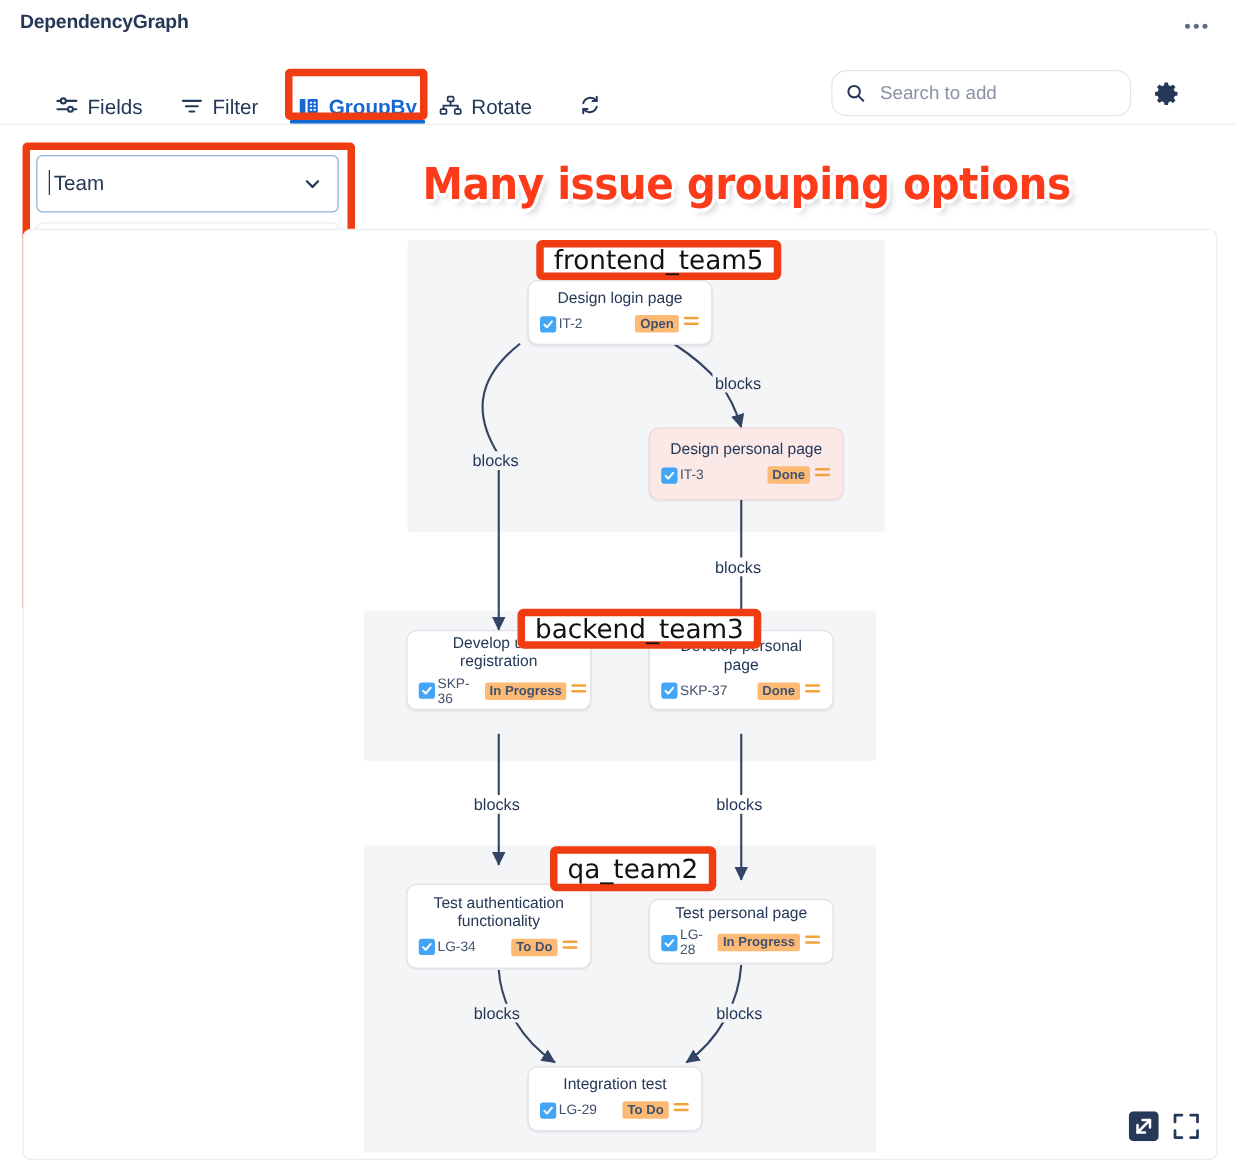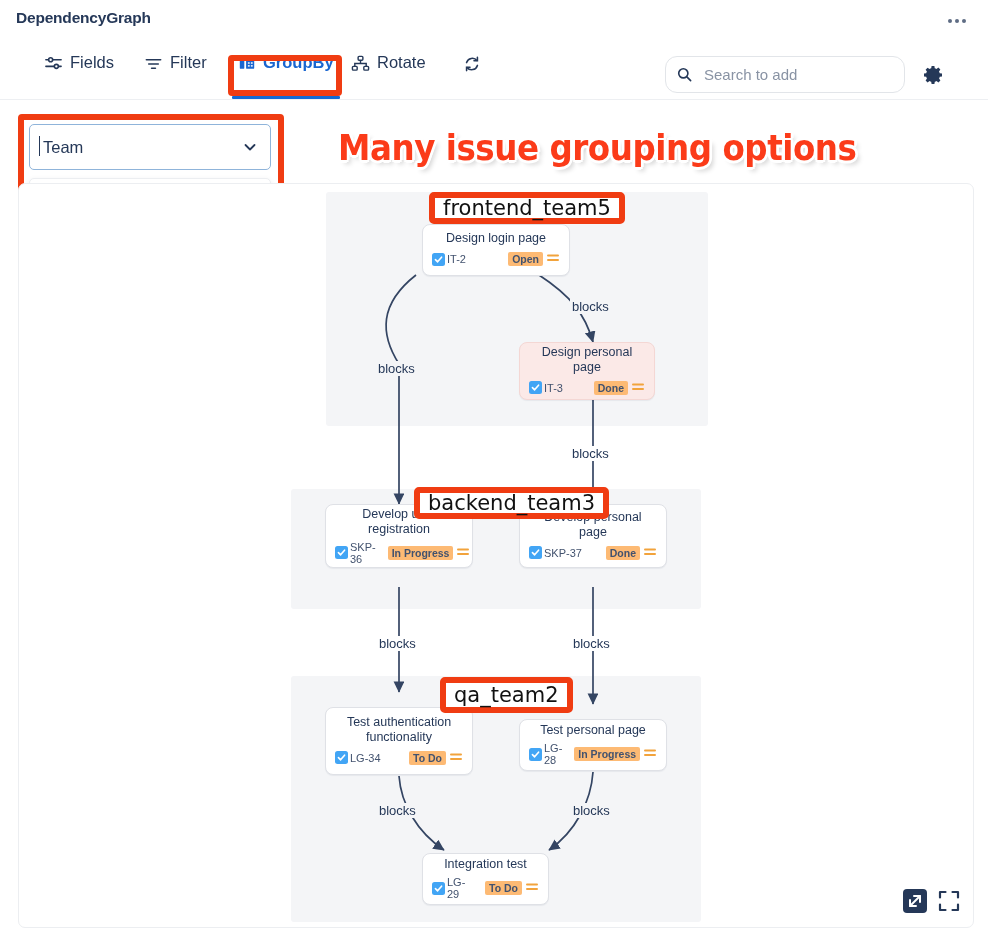--- a/index.html
+++ b/index.html
@@ -29,21 +29,21 @@
     width: 4px; height: 4px; border-radius: 50%;
     background: #5e6c84; display: block;
   }
 
   
   .toolbar {
     position: absolute; left: 0; top: 50px; width: 988px; height: 50px;
   }
   .tb-item {
     position: absolute; top: 4px; height: 40px;
-    display: flex; align-items: flex-start; gap: 7px;
+    display: flex; align-items: flex-end; gap: 7px;
     font-size: 16.5px; color: #253858; cursor: pointer;
     padding: 0 4px;
   }
   .tb-item .lbl { line-height: 1; }
   .tb-item.active { color: #1a66d0; font-weight: 600; }
   .tb-underline {
     position: absolute; height: 3px; background: #1268d3; border-radius: 1px;
   }
 
   .icon-svg { display: block; }
@@ -374,21 +374,21 @@
           <span class="prio">
             <svg width="14" height="12" viewBox="0 0 14 12">
                 <rect x="1" y="2.4" width="12" height="2" rx="1" fill="#f2a33c"></rect>
                 <rect x="1" y="7" width="12" height="2" rx="1" fill="#f2a33c"></rect>
               </svg>
           </span>
         </span>
       </div>
     </div>
 
-    <div class="node pink" style="left:500px; top:158px; width:136px; height:58px;">
+    <div class="node pink" style="left:500px; top:158px; width:156px; height:58px;">
       <div class="node-title">Design personal page</div>
       <div class="node-meta">
         <span class="key-wrap">
           <span class="cb">
             <svg width="9" height="9" viewBox="0 0 10 10" fill="none" stroke="#fff" stroke-width="1.8" stroke-linecap="round" stroke-linejoin="round">
                 <polyline points="1.6,5.2 4,7.6 8.4,2.4"></polyline>
               </svg>
           </span>
           <span class="issue-key">IT-3</span>
         </span>
@@ -489,21 +489,21 @@
           <span class="prio">
             <svg width="14" height="12" viewBox="0 0 14 12">
                 <rect x="1" y="2.4" width="12" height="2" rx="1" fill="#f2a33c"></rect>
                 <rect x="1" y="7" width="12" height="2" rx="1" fill="#f2a33c"></rect>
               </svg>
           </span>
         </span>
       </div>
     </div>
 
-    <div class="node" style="left:403px; top:669px; width:127px; height:52px;">
+    <div class="node" style="left:403px; top:669px; width:140px; height:52px;">
       <div class="node-title">Integration test</div>
       <div class="node-meta">
         <span class="key-wrap">
           <span class="cb">
             <svg width="9" height="9" viewBox="0 0 10 10" fill="none" stroke="#fff" stroke-width="1.8" stroke-linecap="round" stroke-linejoin="round">
                 <polyline points="1.6,5.2 4,7.6 8.4,2.4"></polyline>
               </svg>
           </span>
           <span class="issue-key">LG-29</span>
         </span>

